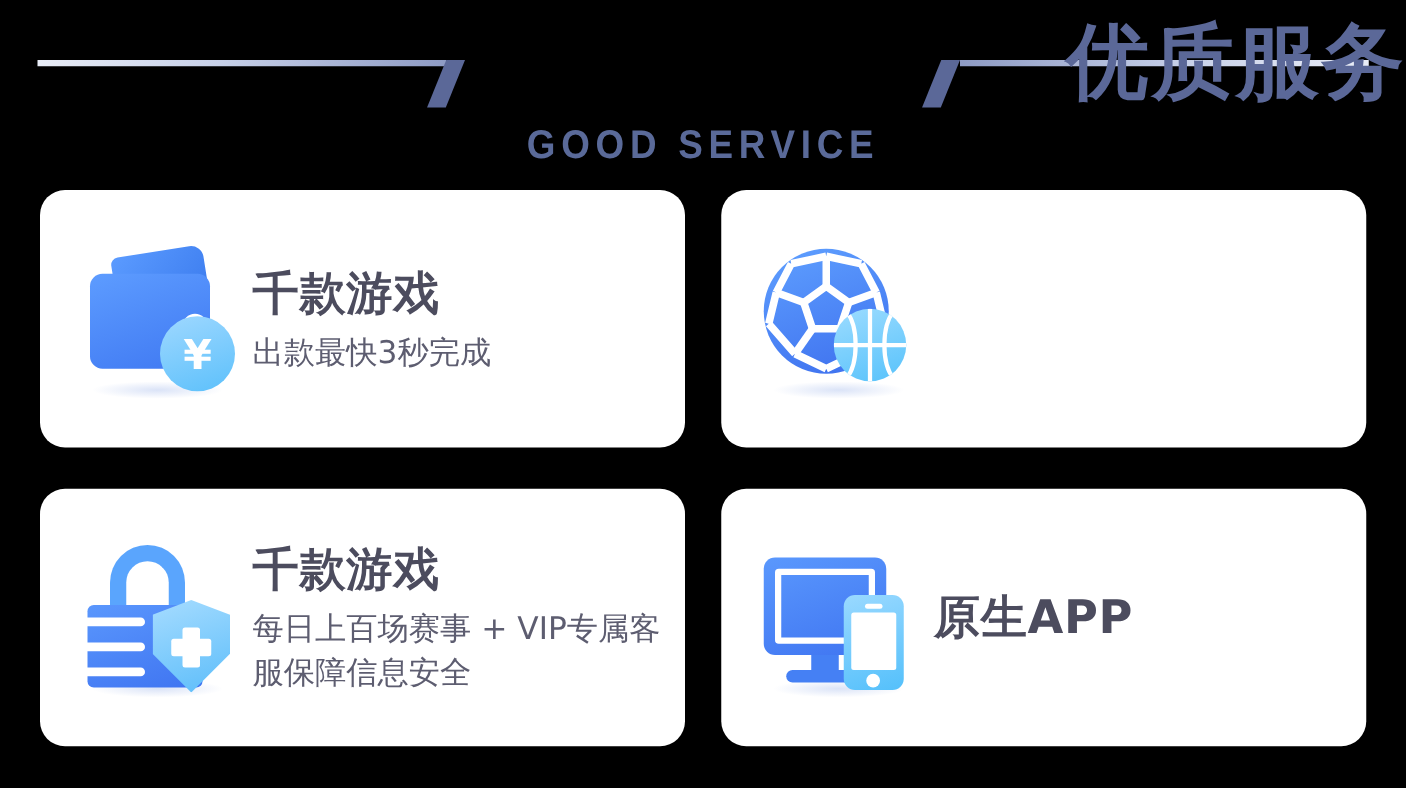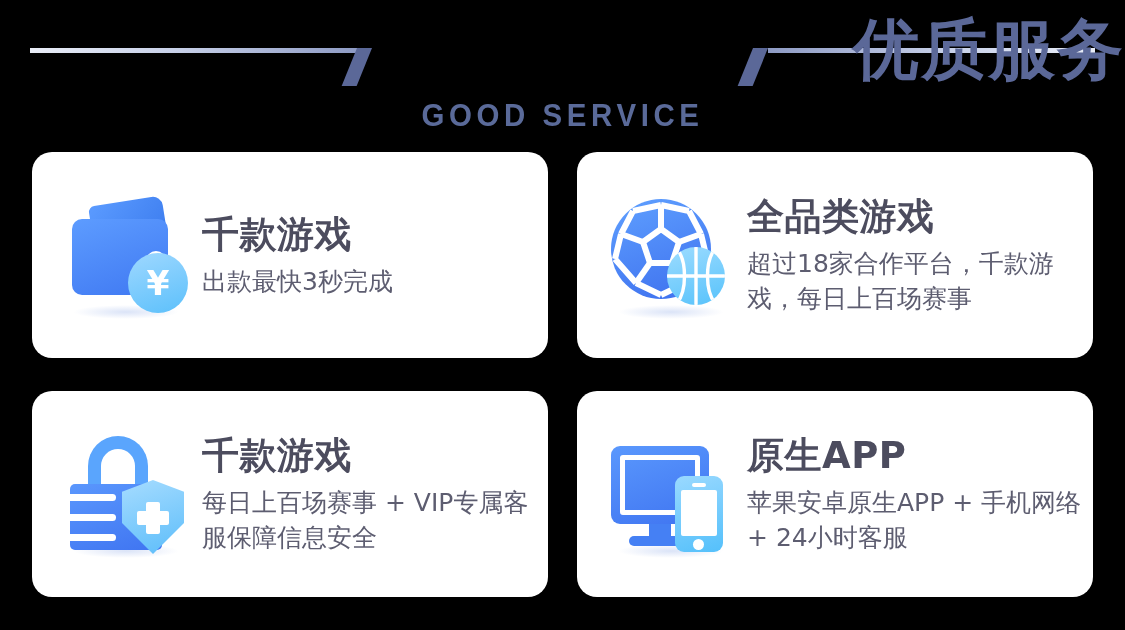--- a/index.html
+++ b/index.html
@@ -362,24 +362,20 @@
             <g fill="none" stroke="#ffffff" stroke-width="3.4">
               <line x1="29" y1="0" x2="29" y2="58"></line>
               <line x1="0" y1="29" x2="58" y2="29"></line>
               <path d="M10,2 C20,14 20,44 10,56"></path>
               <path d="M48,2 C38,14 38,44 48,56"></path>
             </g>
           </svg>
         </div>
       </div>
     </div>
-    <div class="card-text">
-      <div class="card-title">全品类游戏</div>
-      <div class="card-sub wide">超过18家合作平台，千款游戏，每日上百场赛事</div>
-    </div>
   </div>
 
   <div class="card">
     <div class="card-icon">
       <div class="ico">
         <div class="shadow-blob"></div>
         <div class="lock-shackle"></div>
         <div class="lock-body"></div>
         <div class="lock-stripe s1"></div>
         <div class="lock-stripe s2"></div>
@@ -404,17 +400,16 @@
         <div class="monitor-base"></div>
         <div class="phone">
           <div class="phone-speaker"></div>
           <div class="phone-screen"></div>
           <div class="phone-home"></div>
         </div>
       </div>
     </div>
     <div class="card-text">
       <div class="card-title">原生APP</div>
-      <div class="card-sub wide">苹果安卓原生APP + 手机网络 + 24小时客服</div>
     </div>
   </div>
 
 </div>
 
 </body></html>

